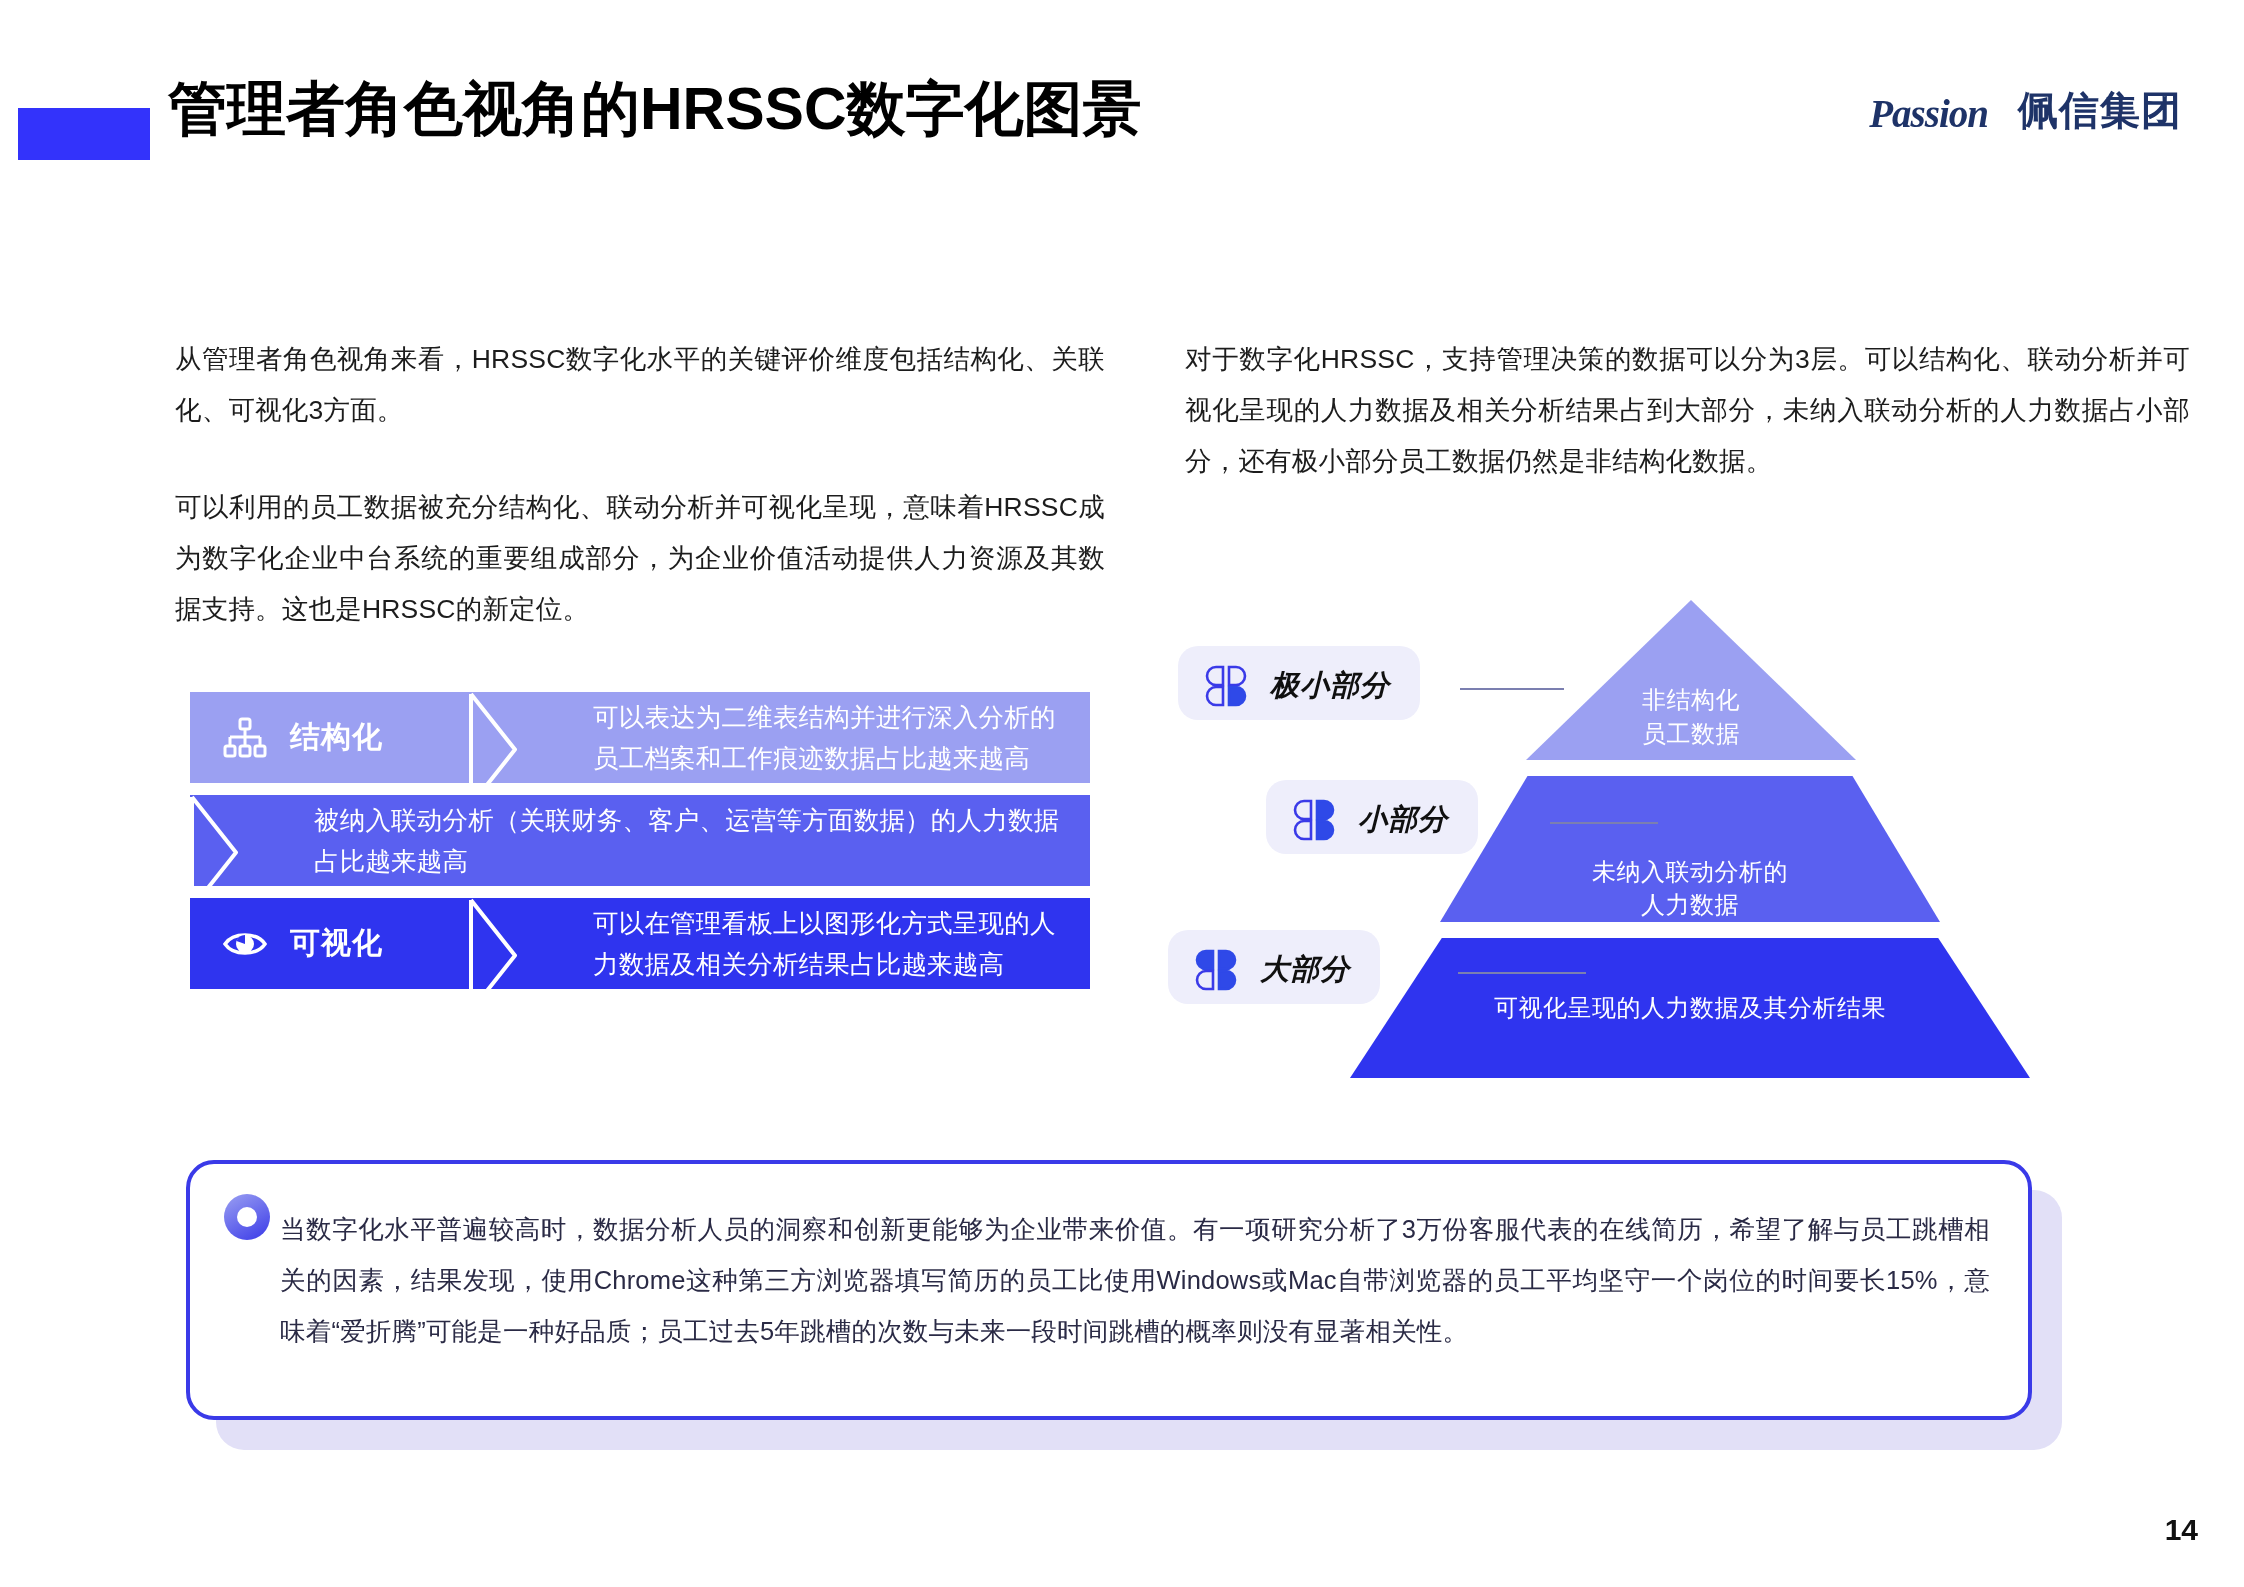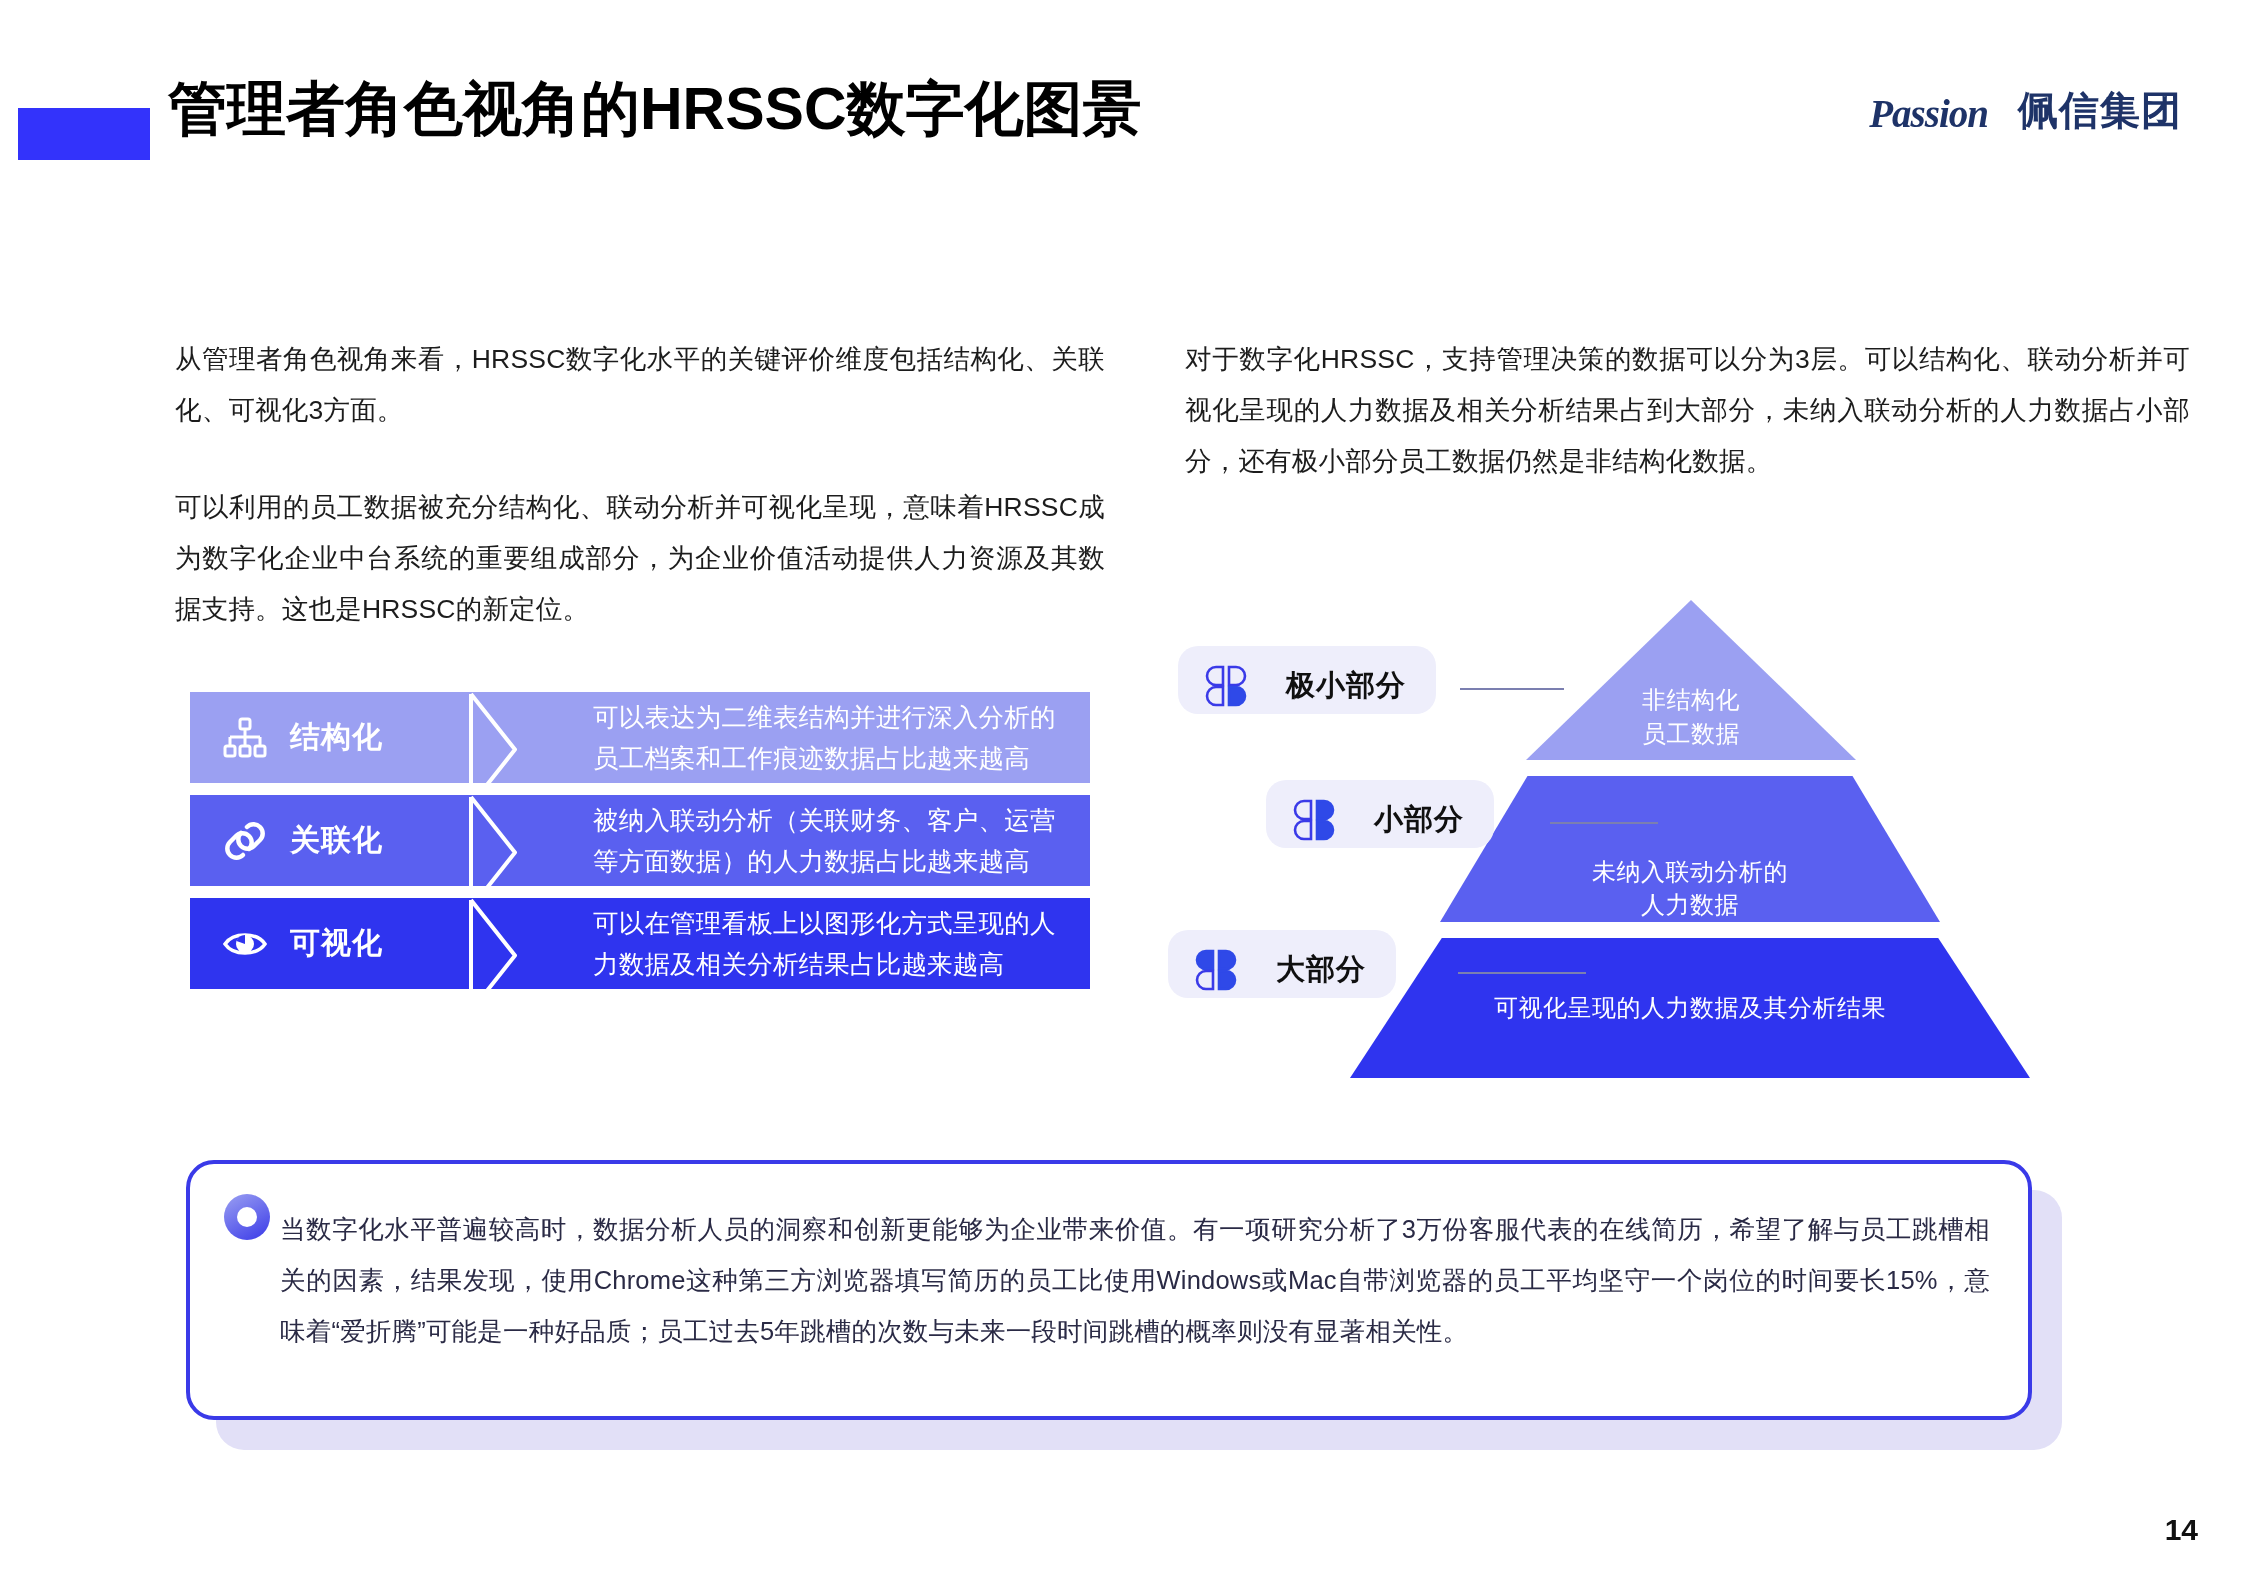--- a/index.html
+++ b/index.html
@@ -182,25 +182,26 @@
     left: 160px; top: 338px; width: 680px; height: 140px;
     background: #2f34ef;
     clip-path: polygon(13.5% 0%, 86.5% 0%, 100% 100%, 0% 100%);
   }
 
   
   .pill {
     position: absolute;
     display: flex;
     align-items: center;
-    gap: 36px;
+    gap: 20px;
     background: #eeeefb;
     border-radius: 20px;
-    padding: 16px 30px 4px 24px;
+    padding: 16px 30px 10px 24px;
     z-index: 3;
+    font-style: italic;
   }
   .pill-icon { width: 48px; height: 48px; flex: 0 0 48px; }
   .pill-label {
     font-size: 29px;
     font-weight: bold;
     color: #101010;
     white-space: nowrap;
     letter-spacing: 1px;
   }
   #pill-top { left: -12px; top: 46px; }
@@ -311,29 +312,20 @@
         <svg viewBox="0 0 58 115" preserveAspectRatio="none">
           <path d="M2 2 L2 113 M2 2 L46 57.5 L2 113" stroke="#ffffff" stroke-width="4" fill="none" stroke-linejoin="round"></path>
         </svg>
       </div>
       <div class="chev-right">
         <span class="chev-desc">可以表达为二维表结构并进行深入分析的员工档案和工作痕迹数据占比越来越高</span>
       </div>
     </div>
 
     <div class="chev-row" style="background:#5a60f0;">
-      <div class="chev-left">
-        <span class="chev-icon">
-          <svg viewBox="0 0 46 46" width="46" height="46">
-            <path d="M25 9 a9 9 0 0 1 13 13 l-6 6 a9 9 0 0 1 -13 -13" fill="none" stroke="#fff" stroke-width="4.5" stroke-linecap="round"></path>
-            <path d="M21 37 a9 9 0 0 1 -13 -13 l6 -6 a9 9 0 0 1 13 13" fill="none" stroke="#fff" stroke-width="4.5" stroke-linecap="round"></path>
-          </svg>
-        </span>
-        <span class="chev-label">关联化</span>
-      </div>
       <div class="chev-divider">
         <svg viewBox="0 0 58 115" preserveAspectRatio="none">
           <path d="M2 2 L2 113 M2 2 L46 57.5 L2 113" stroke="#ffffff" stroke-width="4" fill="none" stroke-linejoin="round"></path>
         </svg>
       </div>
       <div class="chev-right">
         <span class="chev-desc">被纳入联动分析（关联财务、客户、运营等方面数据）的人力数据占比越来越高</span>
       </div>
     </div>
 

